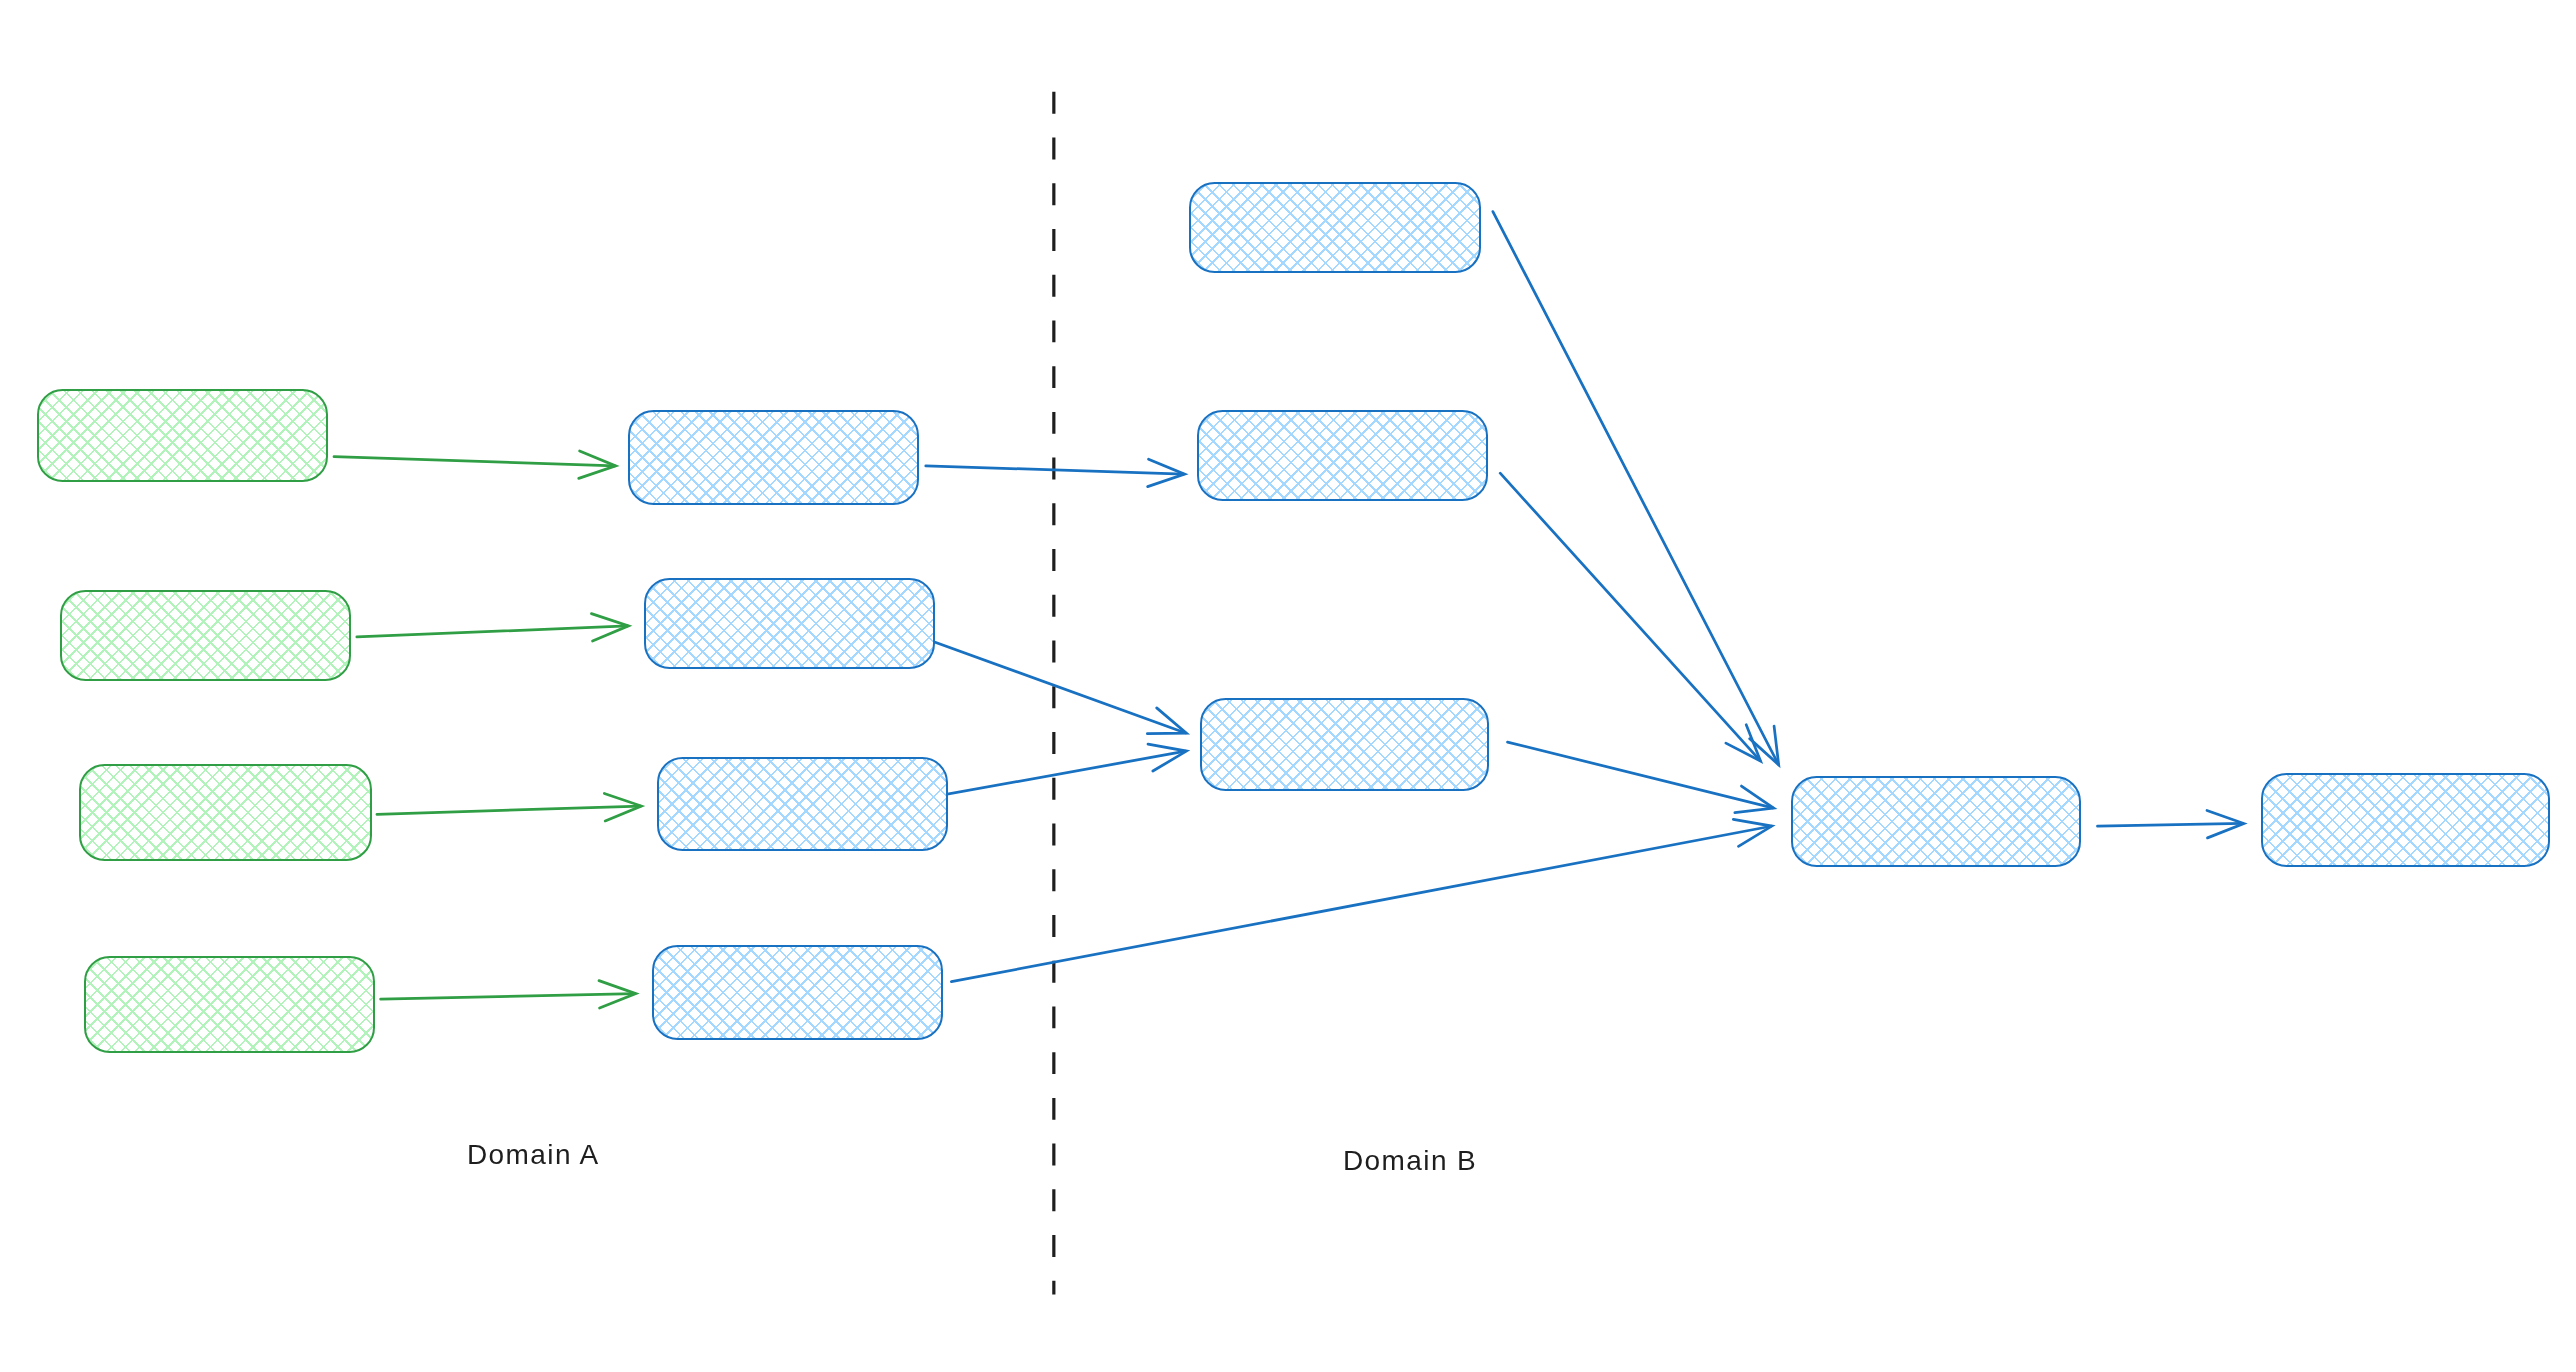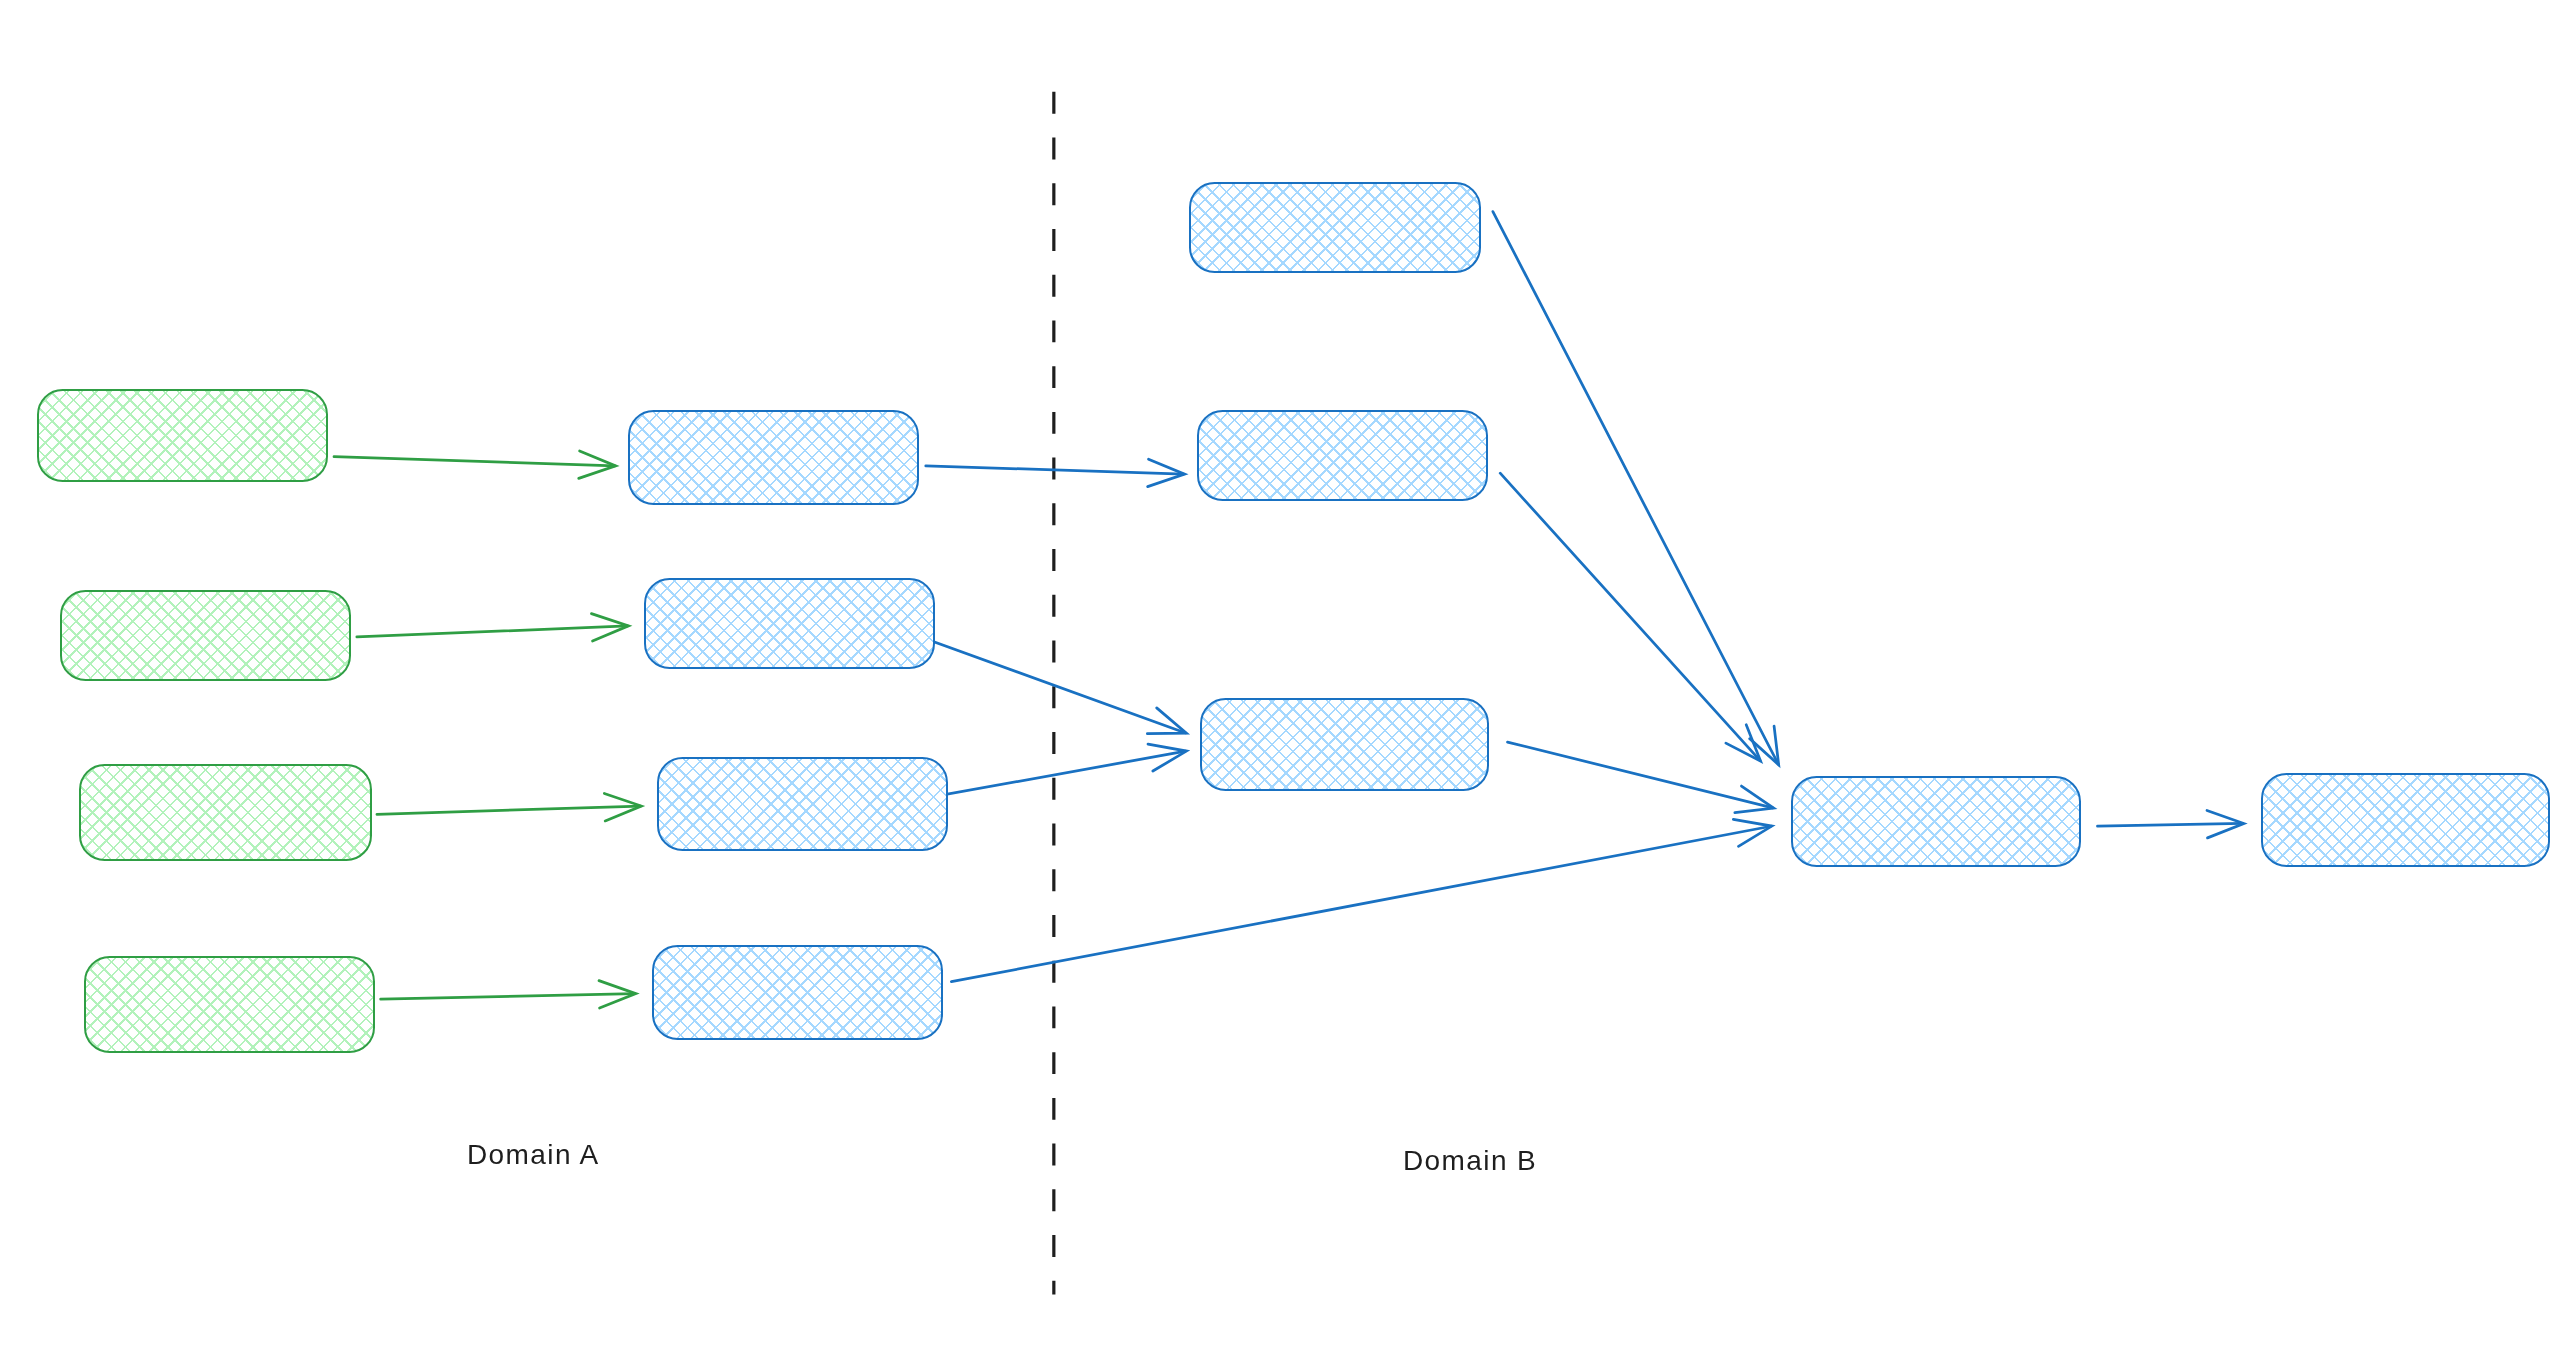--- a/index.html
+++ b/index.html
@@ -100,16 +100,16 @@
       <div class="node blue" style="left: 657px; top: 743px; width: 291px; height: 94px;"></div>
       <div class="node blue" style="left: 652px; top: 931px; width: 291px; height: 95px;"></div>
       <div class="node blue" style="left: 1189px; top: 168px; width: 292px; height: 91px;"></div>
       <div class="node blue" style="left: 1197px; top: 396px; width: 291px; height: 91px;"></div>
       <div class="node blue" style="left: 1200px; top: 684px; width: 289px; height: 93px;"></div>
       <div class="node blue" style="left: 1791px; top: 762px; width: 290px; height: 91px;"></div>
       <div class="node blue" style="left: 2261px; top: 759px; width: 289px; height: 94px;"></div>
     </div>
   <div id="label-layer">
       <div class="domain-label" style="left: 467px; top: 1125px;">Domain A</div>
-      <div class="domain-label" style="left: 1403px; top: 1131px;">Domain B</div>
+      <div class="domain-label" style="left: 1343px; top: 1131px;">Domain B</div>
     </div>
 </div>
 
 
 </body></html>

